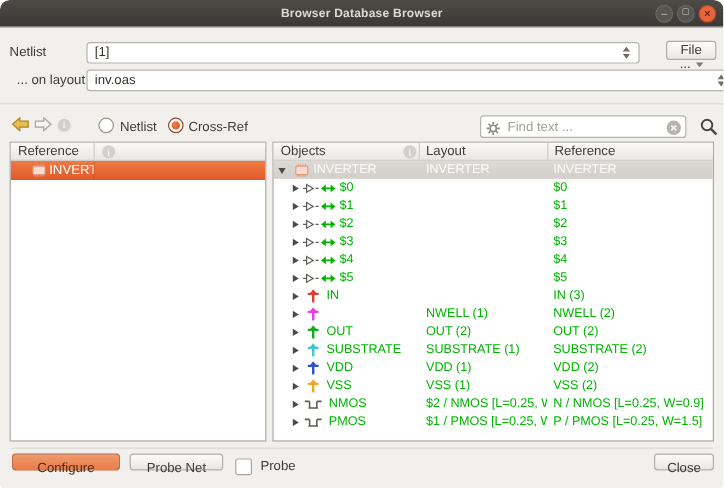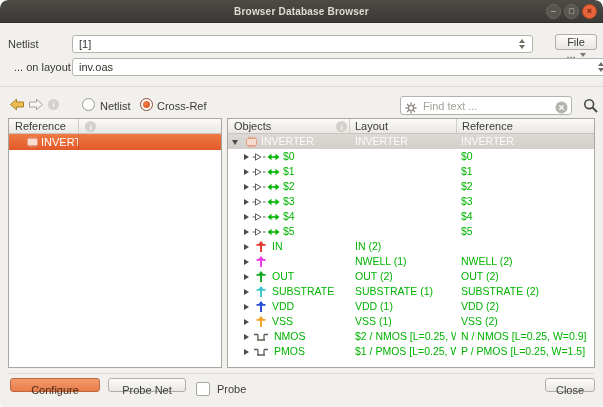--- a/index.html
+++ b/index.html
@@ -314,21 +314,21 @@
           <span class="cell c2">$5</span>
         </div>
         <div class="trow">
           <span class="exp right" style="left:16px"></span>
           <span class="ic" style="left:27px"><svg width="12" height="12" viewBox="0 0 12 12">
               <rect x="5" y="2.5" width="2" height="8.5" fill="#e13b30"></rect>
               <rect x="1.5" y="3" width="9" height="1.8" fill="#e13b30"></rect>
               <path d="M6 0 L2.8 4 H9.2 Z" fill="#e13b30"></path>
             </svg></span>
           <span class="cell" style="left:44px;right:0">IN</span>
-          <span class="cell c1">IN (2)</span>
+          <span class="cell c2">IN (3)</span>
         </div>
         <div class="trow">
           <span class="exp right" style="left:16px"></span>
           <span class="ic" style="left:27px"><svg width="12" height="12" viewBox="0 0 12 12">
               <rect x="5" y="2.5" width="2" height="8.5" fill="#ea3cea"></rect>
               <rect x="1.5" y="3" width="9" height="1.8" fill="#ea3cea"></rect>
               <path d="M6 0 L2.8 4 H9.2 Z" fill="#ea3cea"></path>
             </svg></span>
           <span class="cell c1">NWELL (1)</span>
           <span class="cell c2">NWELL (2)</span>

